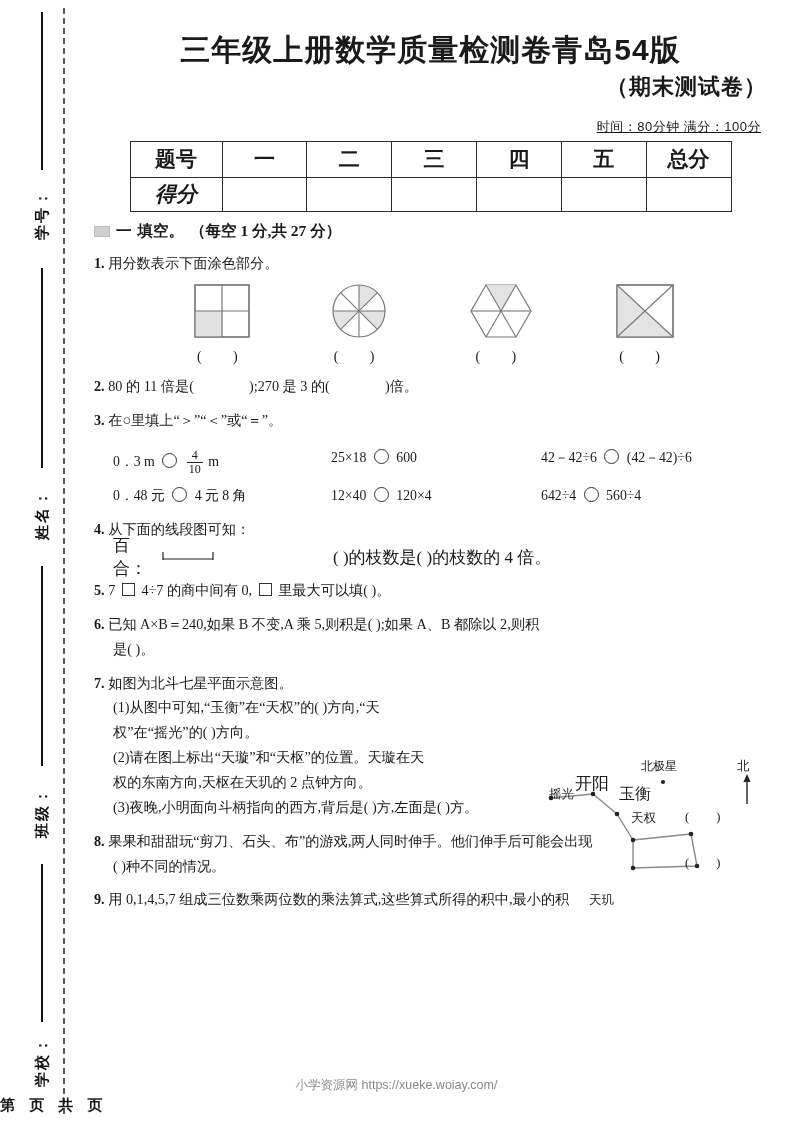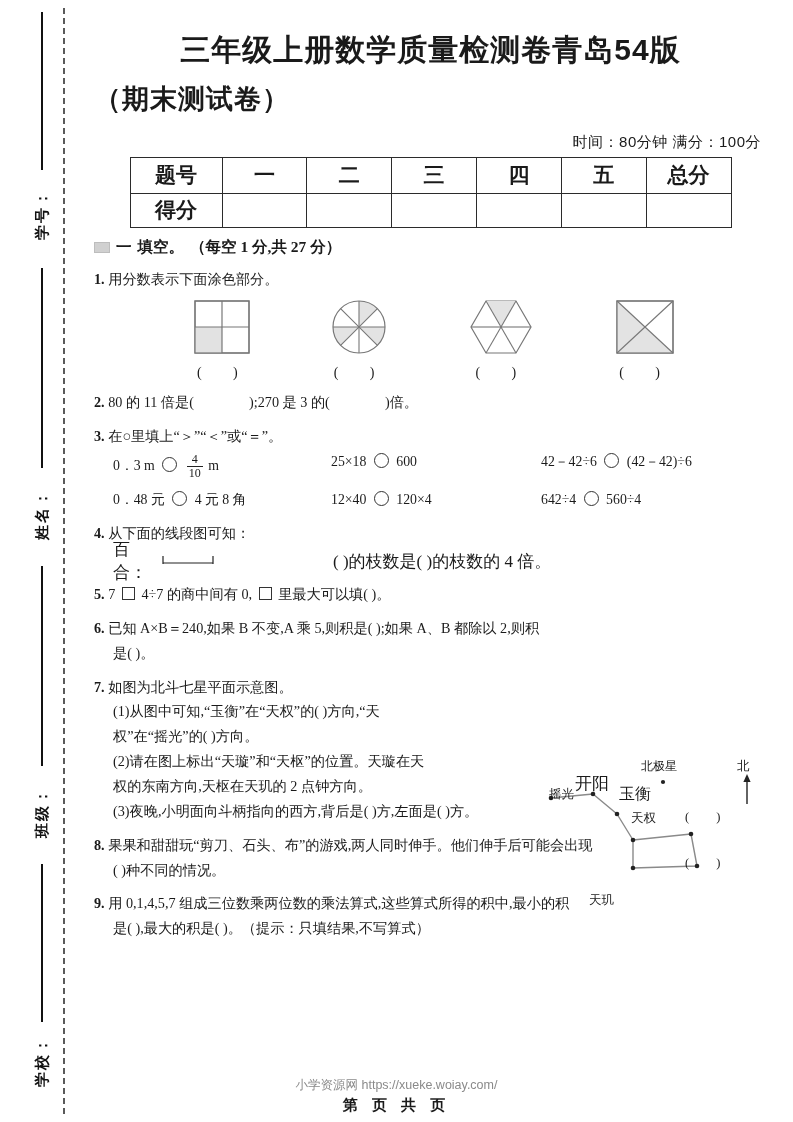--- a/index.html
+++ b/index.html
@@ -46,54 +46,55 @@
   h1.title {
     margin:14px 0 0 0;
     text-align:center;
     font-size:30px;
     font-weight:700;
     font-family:"Liberation Sans","DejaVu Sans",sans-serif;
     letter-spacing:1px;
     line-height:1.45;
   }
   h2.subtitle {
-    margin:9px 0 0 0;
-    text-align:left;
-    font-size:27px;
+    margin:0 0 0 0;
+    text-align:right;
+    font-size:22px;
     font-weight:700;
     font-family:"Liberation Sans","DejaVu Sans",sans-serif;
     letter-spacing:1px;
   }
 
   .exam-meta {
     margin-top:16px;
     text-align:right;
     padding-right:6px;
-    font-size:15px;
+    font-size:13px;
     font-family:"Liberation Sans","DejaVu Sans",sans-serif;
     letter-spacing:.5px;
+    text-decoration:underline;
   }
 
   table.score-table {
     width:602px;
     margin:5px auto 0 auto;
     border-collapse:collapse;
     table-layout:fixed;
   }
   table.score-table td {
     border:1px solid #2b2b2b;
     height:36px;
     text-align:center;
     vertical-align:middle;
     font-size:21px;
     font-family:"Liberation Sans","DejaVu Sans",sans-serif;
     font-weight:600;
   }
   table.score-table td.lbl { width:92px; }
-  table.score-table tr.row-score td { height:34px; }
+  table.score-table tr.row-score td { height:34px;font-style:italic; }
 
   
   .section-head {
     margin-top:9px;
     display:flex; align-items:center; gap:6px;
     font-size:15.5px; font-weight:700;
   }
   .sec-box {
     display:inline-block; width:16px; height:11px;
     background:#d0d0d0; border:1px solid #bdbdbd;
@@ -136,21 +137,21 @@
   .shape-cell { text-align:center; }
   .shape-cell .paren {
     margin-top:4px; font-size:14px; letter-spacing:14px;
     padding-left:4px;
   }
 
   
   .cmp-grid {
     display:grid;
     grid-template-columns: 218px 210px 1fr;
-    margin-top:4px;
+    margin-top:16px;
     padding-left:19px;
     row-gap:12px;
     font-size:13.8px;
   }
 
   
   .seg-block { padding-left:19px; margin-top:3px; }
   .seg-line { display:flex; align-items:center; font-size:17px; height:24px;}
   .seg-label { width:48px; }
   .seg-graphic { width:172px; }
@@ -164,21 +165,20 @@
 
   
   .watermark {
     position:absolute; left:0; right:0; top:1077px;
     text-align:center;
     font-size:12.5px; color:#8a8a8a;
     font-family:"Liberation Sans","DejaVu Sans",sans-serif;
   }
   .pagefoot {
     position:absolute; left:0; right:0; top:1096px;
-    text-align:center;
     font-size:15px; font-weight:700;
     font-family:"Liberation Sans","DejaVu Sans",sans-serif;
     letter-spacing:5px;
   }
 </style>
 </head>
 <body>
 
 <div id="sidebar">
   <div class="dashed-line"></div>
@@ -400,21 +400,20 @@
 
   <div class="q">
     <span class="q-num">8.</span>
     <span>果果和甜甜玩“剪刀、石头、布”的游戏,两人同时伸手。他们伸手后可能会出现</span>
     <div class="indent">(      )种不同的情况。</div>
   </div>
 
   <div class="q">
     <span class="q-num">9.</span>
     <span>用 0,1,4,5,7 组成三位数乘两位数的乘法算式,这些算式所得的积中,最小的积</span>
-    <div class="indent">是(         ),最大的积是(         )。（提示：只填结果,不写算式）</div>
   </div>
 
 </div>
 
 <div class="dipper">
   <svg width="232" height="120" viewBox="0 0 232 120">
 
     <polyline points="6,40 48,36 72,56 88,82 146,76 152,108 88,110 88,82" fill="none" stroke="#8a8a8a" stroke-width="1.4" stroke-linejoin="round"></polyline>
 
     <circle cx="6" cy="40" r="2.3" fill="#222"></circle>

